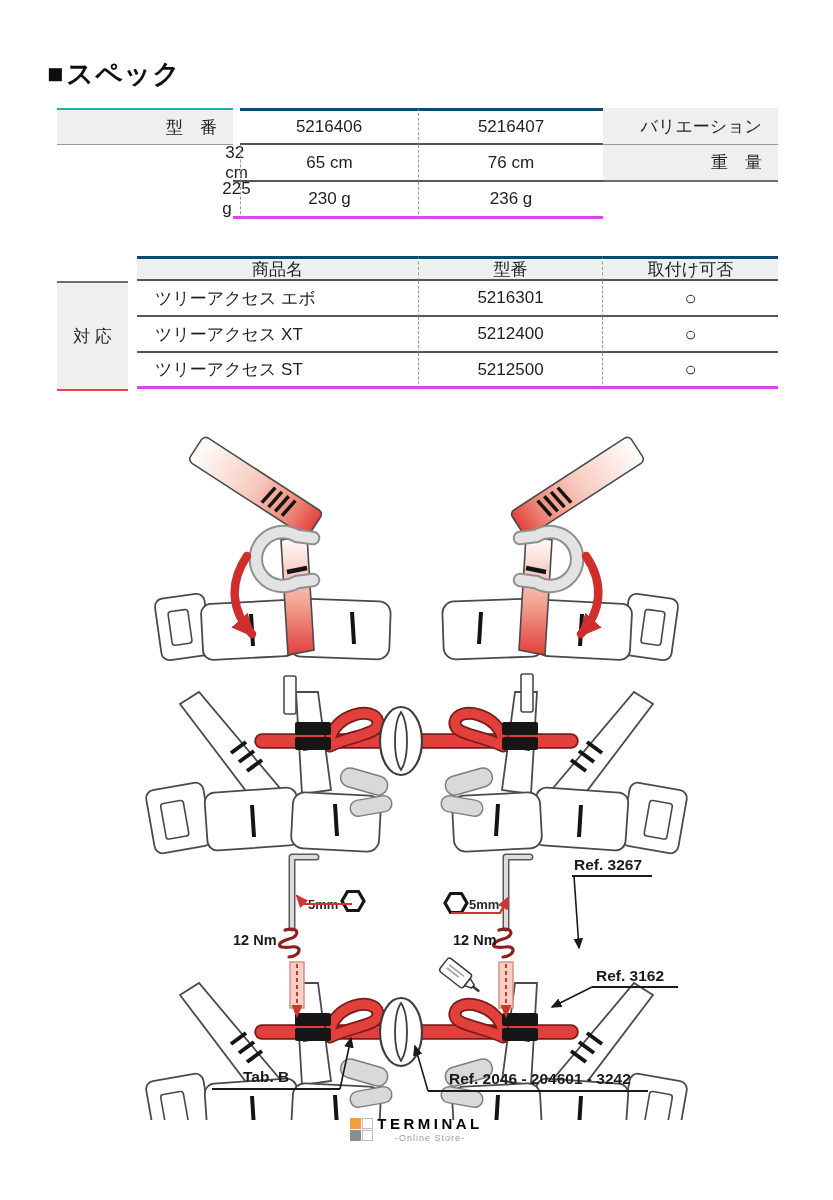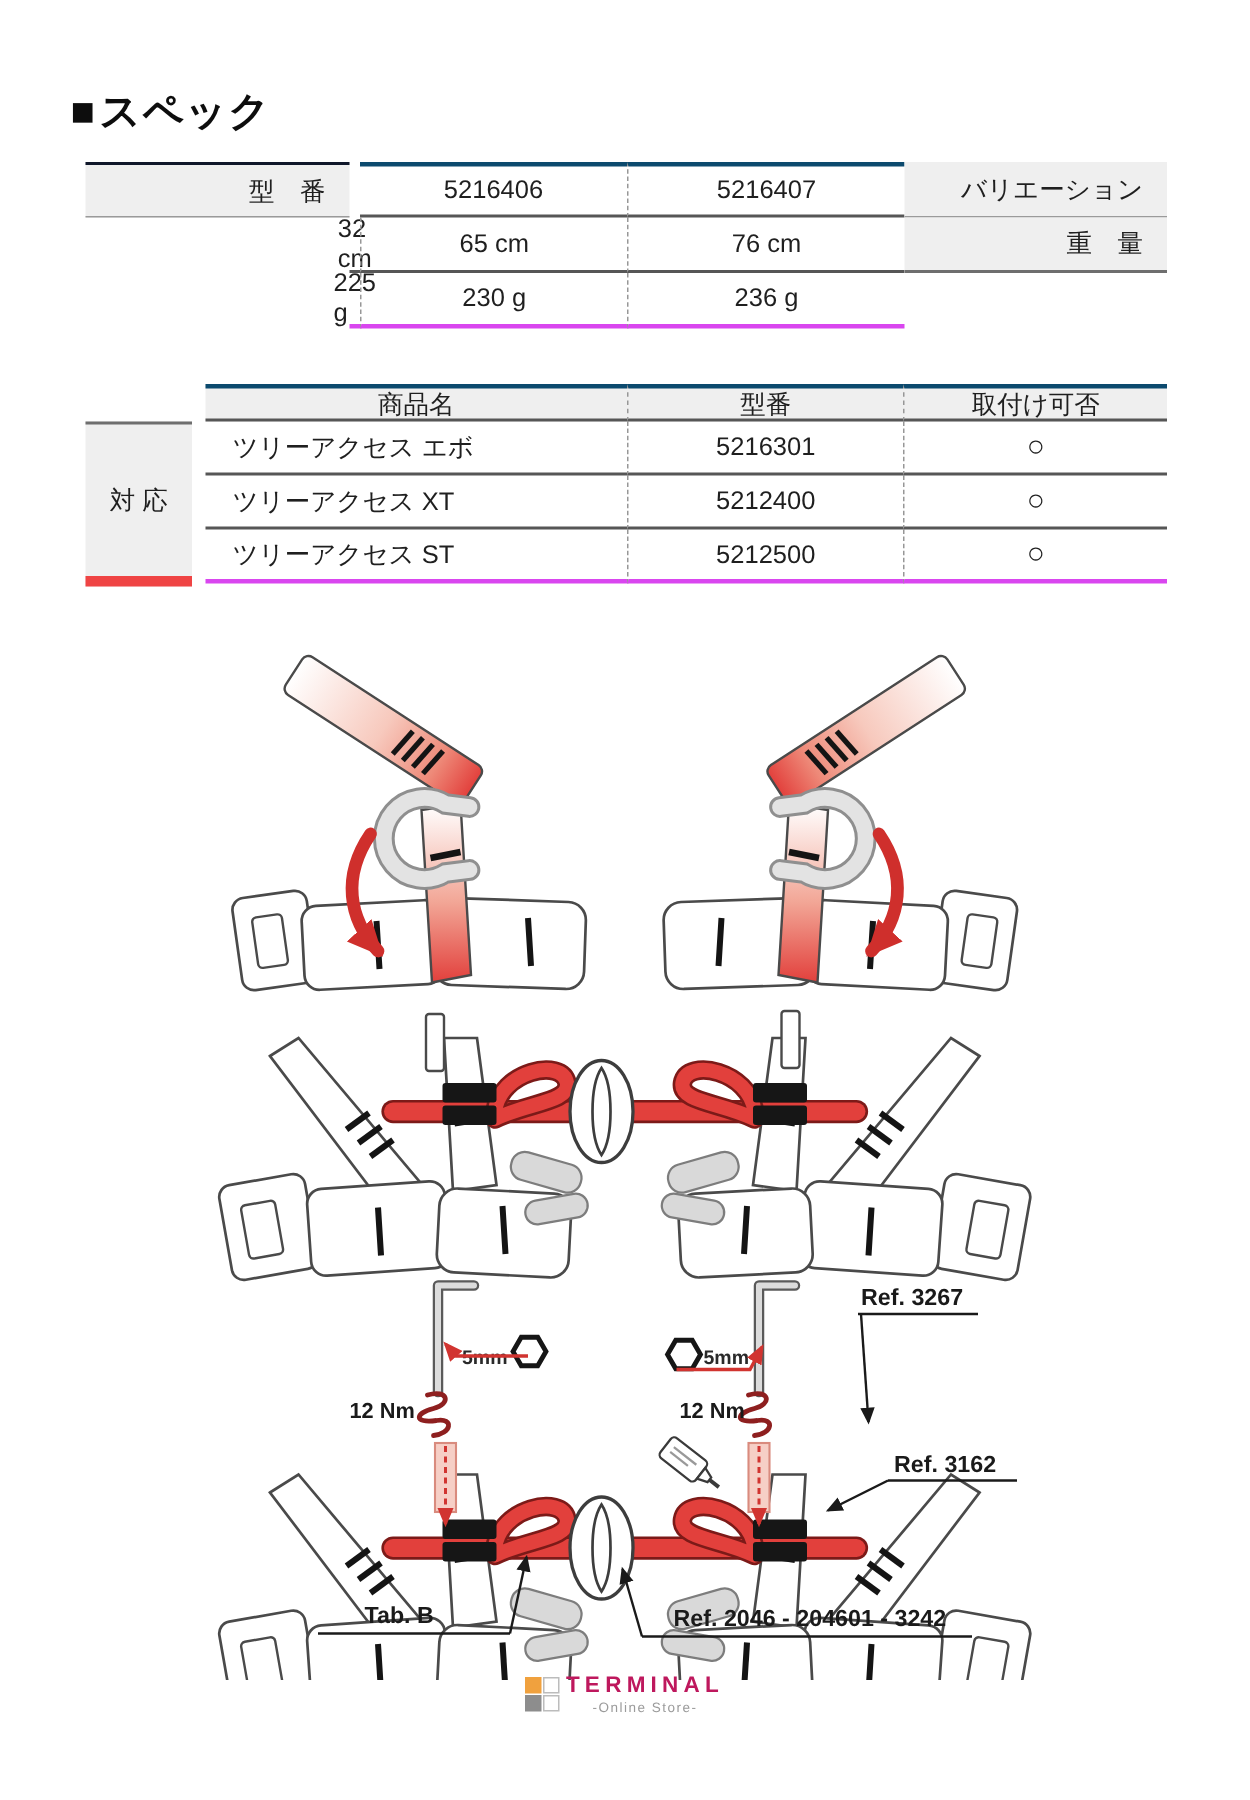--- a/index.html
+++ b/index.html
@@ -16,37 +16,37 @@
       grid-template-columns:176px 7px 178px 185px 175px;grid-auto-rows:37px;}
   .lab{background:#efefef;justify-content:flex-end;padding-right:16px;}
   
   .t2{position:absolute;left:137px;top:244px;width:641px;display:grid;
       grid-template-columns:281px 184px 176px;grid-template-rows:37px 36px 36px 36px;}
   .hd{background:#efefef;margin-top:12px;}
   .name{justify-content:flex-start;padding-left:18px;}
   .mark{font-size:20px;}
   .duo{position:absolute;left:57px;top:281px;width:71px;height:110px;background:#efefef;
        display:flex;align-items:center;justify-content:center;font-size:17px;box-sizing:border-box;
-       border-top:2px solid #6e6e6e;border-bottom:7px solid #ef4444;}
-  
-  .bt2{border-top:2px solid #0f172a;} .bt3{border-top:3px solid #0c4a6e;text-align:center;}
+       border-top:2px solid #6e6e6e;border-bottom:2px solid #ef4444;}
+  
+  .bt2{border-top:2px solid #14b8a6;} .bt3{border-top:3px solid #0c4a6e;text-align:center;}
   .bb1{border-bottom:1px solid #9a9a9a;} .bb2{border-bottom:2px solid #565656;}
   .bb2d{border-bottom:2px solid #6e6e6e;} .bb3{border-bottom:3px solid #d946ef;}
   .dl{border-left:1px dashed #979797;}
   
   .diag{position:absolute;left:0;top:428px;width:833px;height:692px;}
   
   .logo{position:absolute;left:0;top:1116px;width:833px;display:flex;justify-content:center;}
   .logo-inner{display:flex;align-items:flex-start;gap:4px;}
   .grid4{display:grid;grid-template-columns:11px 11px;grid-template-rows:11px 11px;gap:1px;margin-top:2px;}
   .grid4 span{display:block;box-sizing:border-box;}
   .q1{background:#f0a13e;} .q2{background:#fff;border:1px solid #bcbcbc;}
   .q3{background:#8d8d8d;} .q4{background:#fff;border:1px solid #bcbcbc;}
   .logo-text{display:flex;flex-direction:column;align-items:center;}
-  .logo-name{font-size:15px;font-weight:600;letter-spacing:3.5px;color:#be185d;line-height:1.1;}
+  .logo-name{font-size:15px;font-weight:600;letter-spacing:3.5px;color:#000000;line-height:1.1;}
   .logo-sub{font-size:9px;letter-spacing:1px;color:#9b9b9b;line-height:1.1;margin-top:1px;}
 </style>
 </head>
 <body>
 
 <div class="page">
 
   <div class="title">
     <span class="sq">■</span>
     <span>スペック</span>

